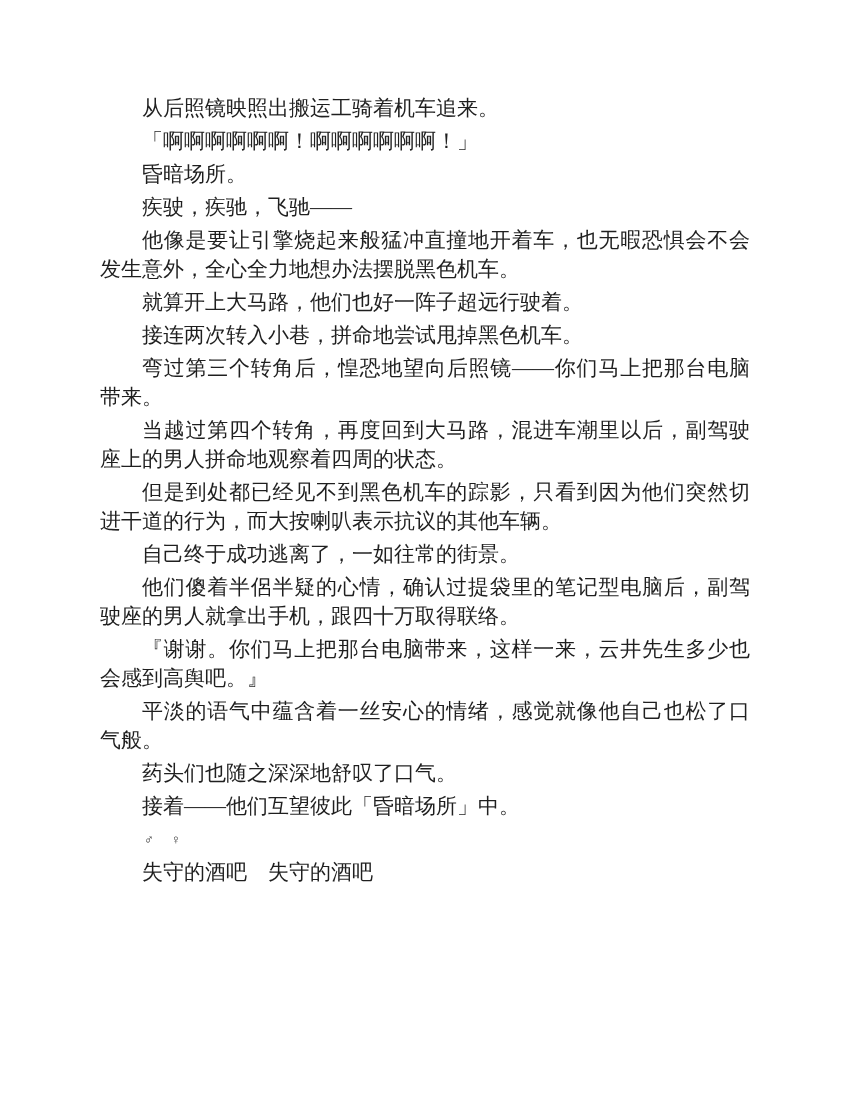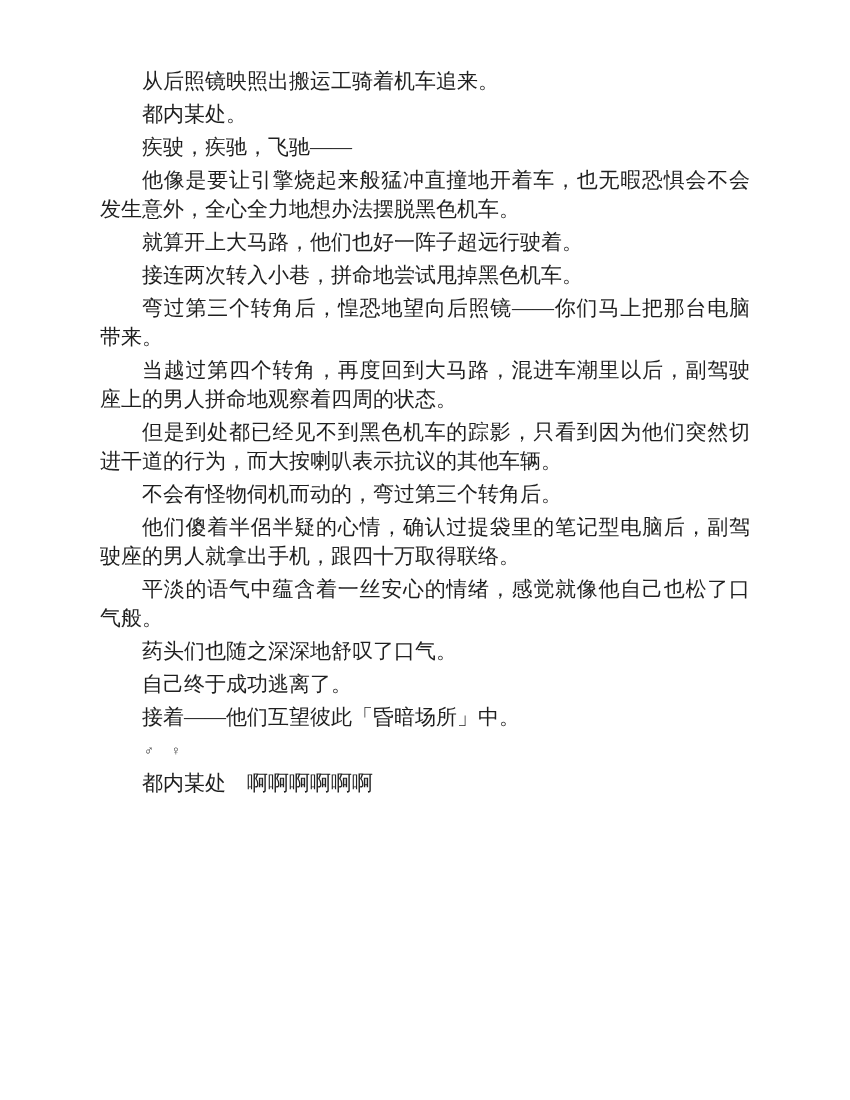--- a/index.html
+++ b/index.html
@@ -6,21 +6,21 @@
     margin: 0;
     padding: 0;
     background: #ffffff;
   }
   .page {
     position: relative;
     width: 754px;
     height: 1100px;
     background: #ffffff;
     box-sizing: border-box;
-    padding: 67px 100px 0 100px;
+    padding: 94px 100px 0 100px;
     overflow: hidden;
   }
   .text-block {
     font-family: "Liberation Serif", "DejaVu Serif", serif;
     font-size: 21px;
     line-height: 29px;
     color: #1f1f1f;
     text-align: justify;
     width: 650px;
   }
@@ -41,30 +41,31 @@
     text-indent: 2em;
   }
 </style>
 </head>
 <body>
 
 <div class="page">
   <div class="text-block">
 
   <p class="body">从后照镜映照出搬运工骑着机车追来。</p>
-      <p class="body">都内某处。</p>
+      <p class="body">「啊啊啊啊啊啊！啊啊啊啊啊啊！」</p>
+      <p class="body">昏暗场所。</p>
       <p class="body">疾驶，疾驰，飞驰——</p>
       <p class="body">他像是要让引擎烧起来般猛冲直撞地开着车，也无暇恐惧会不会发生意外，全心全力地想办法摆脱黑色机车。</p>
       <p class="body">就算开上大马路，他们也好一阵子超远行驶着。</p>
       <p class="body">接连两次转入小巷，拼命地尝试甩掉黑色机车。</p>
       <p class="body">弯过第三个转角后，惶恐地望向后照镜——你们马上把那台电脑带来。</p>
       <p class="body">当越过第四个转角，再度回到大马路，混进车潮里以后，副驾驶座上的男人拼命地观察着四周的状态。</p>
       <p class="body">但是到处都已经见不到黑色机车的踪影，只看到因为他们突然切进干道的行为，而大按喇叭表示抗议的其他车辆。</p>
-      <p class="body">不会有怪物伺机而动的，弯过第三个转角后。</p>
+      <p class="body">自己终于成功逃离了，一如往常的街景。</p>
       <p class="body">他们傻着半侶半疑的心情，确认过提袋里的笔记型电脑后，副驾驶座的男人就拿出手机，跟四十万取得联络。</p>
+      <p class="body">『谢谢。你们马上把那台电脑带来，这样一来，云井先生多少也会感到高舆吧。』</p>
       <p class="body">平淡的语气中蕴含着一丝安心的情绪，感觉就像他自己也松了口气般。</p>
       <p class="body">药头们也随之深深地舒叹了口气。</p>
-      <p class="body">自己终于成功逃离了。</p>
       <p class="body">接着——他们互望彼此「昏暗场所」中。</p>
       <p class="divider">♂ ♀</p>
-      <p class="location">都内某处　啊啊啊啊啊啊</p>
+      <p class="location">失守的酒吧　失守的酒吧</p>
     </div>
 </div>
 
 </body></html>

